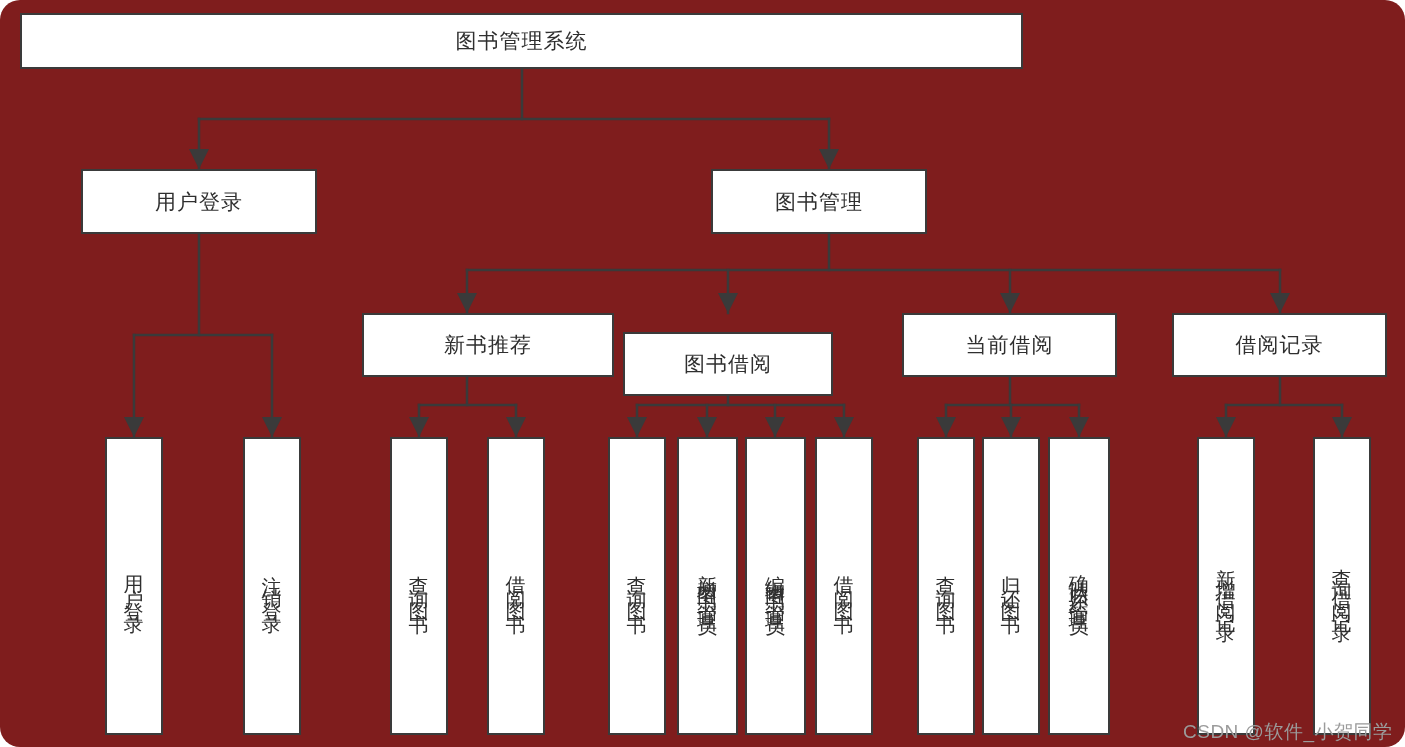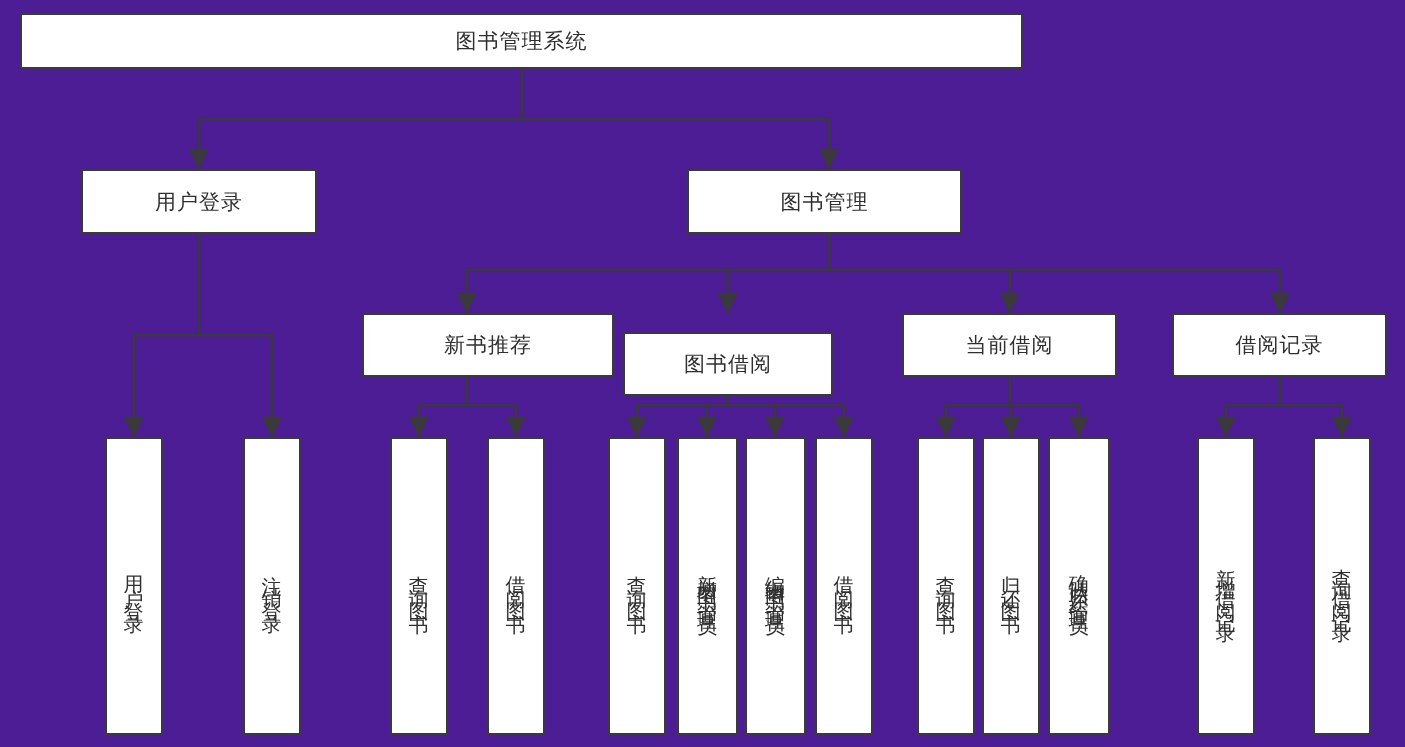--- a/index.html
+++ b/index.html
@@ -1,18 +1,18 @@
 <!DOCTYPE html>
 <html><head>
 <meta charset="utf-8">
 <style>
   html,body{margin:0;padding:0;background:#ffffff;}
   #canvas{
-    position:relative;width:1405px;height:747px;background:#4c1d95;overflow:hidden;
-    font-family:"Liberation Sans",sans-serif;color:#2f2f2f;
+    position:relative;width:1405px;height:747px;background:#7f1d1d;overflow:hidden;
+    font-family:"Liberation Sans",sans-serif;color:#2f2f2f;border-radius:20px;
   }
   #wires{position:absolute;left:0;top:0;z-index:1;}
   .box{
     position:absolute;box-sizing:border-box;background:#ffffff;
     border:2.5px solid #3a3a3a;display:flex;align-items:center;justify-content:center;
     z-index:2;
   }
   .hlabel{font-size:21px;letter-spacing:1px;white-space:nowrap;}
   .leaf .vlabel{
     writing-mode:vertical-rl;text-orientation:mixed;
@@ -80,21 +80,21 @@
     </g>
   </svg>
 
   <div class="box" style="left:20px;top:13px;width:1003px;height:56px;">
     <span class="hlabel">图书管理系统</span>
   </div>
 
   <div class="box" style="left:81px;top:169px;width:236px;height:65px;">
     <span class="hlabel">用户登录</span>
   </div>
-  <div class="box" style="left:687px;top:169px;width:275px;height:65px;">
+  <div class="box" style="left:711px;top:169px;width:216px;height:65px;">
     <span class="hlabel">图书管理</span>
   </div>
 
   <div class="box" style="left:362px;top:313px;width:252px;height:64px;">
     <span class="hlabel">新书推荐</span>
   </div>
   <div class="box" style="left:623px;top:313px;width:210px;height:64px;margin-top:19px;">
     <span class="hlabel">图书借阅</span>
   </div>
   <div class="box" style="left:1172px;top:313px;width:215px;height:64px;">
@@ -137,14 +137,15 @@
   <div class="box leaf tight" style="left:1048px;top:437px;width:62px;height:298px;">
     <span class="vlabel">确认归还（管理员）</span>
   </div>
   <div class="box leaf semi" style="left:1197px;top:437px;width:58px;height:298px;">
     <span class="vlabel">新增借阅记录</span>
   </div>
   <div class="box leaf semi" style="left:1313px;top:437px;width:58px;height:298px;">
     <span class="vlabel">查询借阅记录</span>
   </div>
 
+  <div id="watermark">CSDN @软件_小贺同学</div>
 
 </div>
 
 </body></html>

